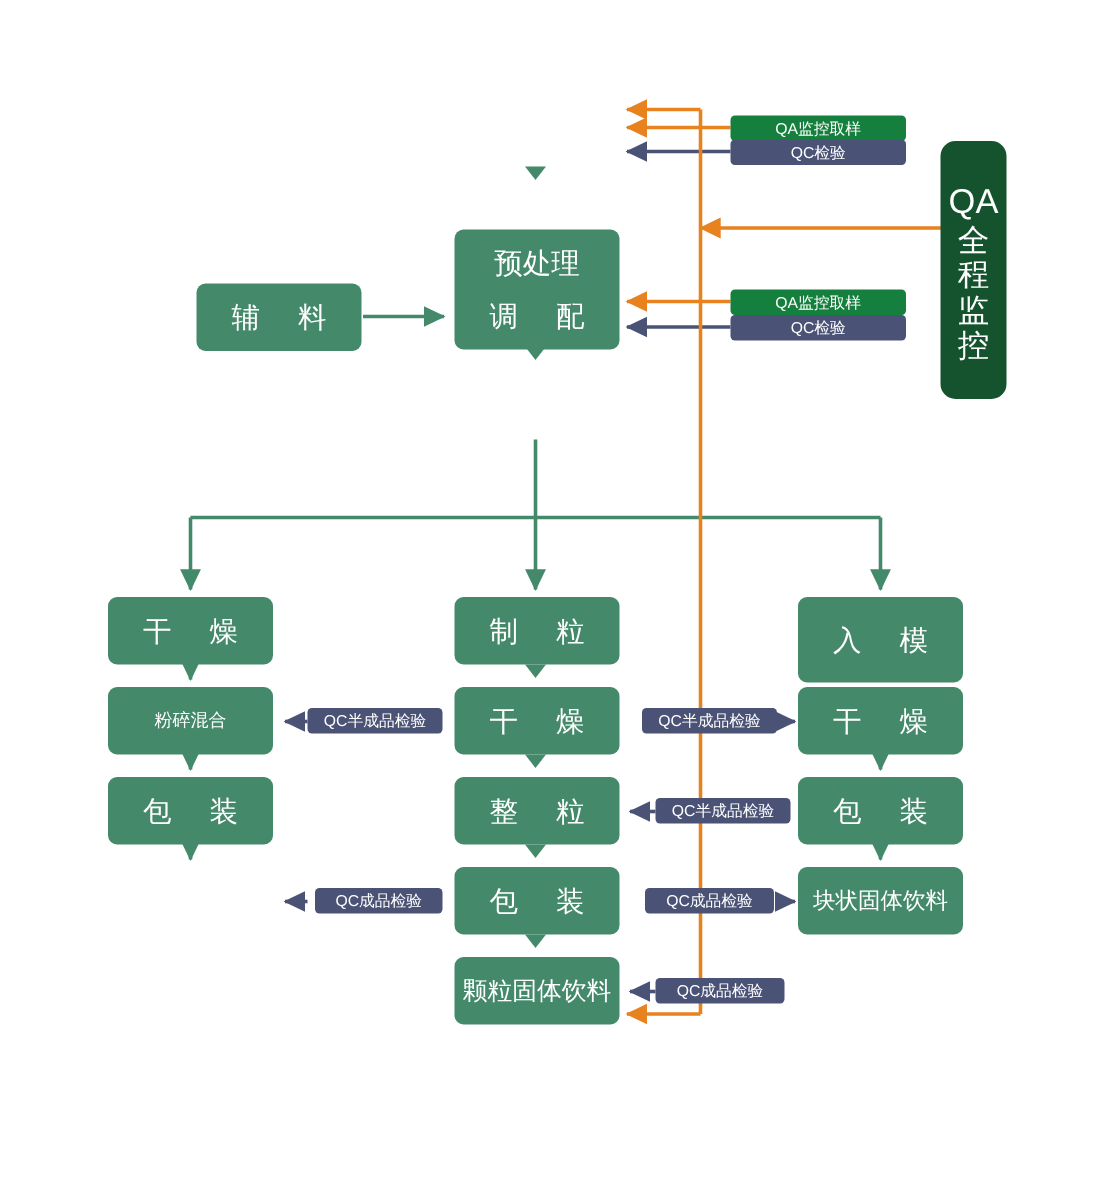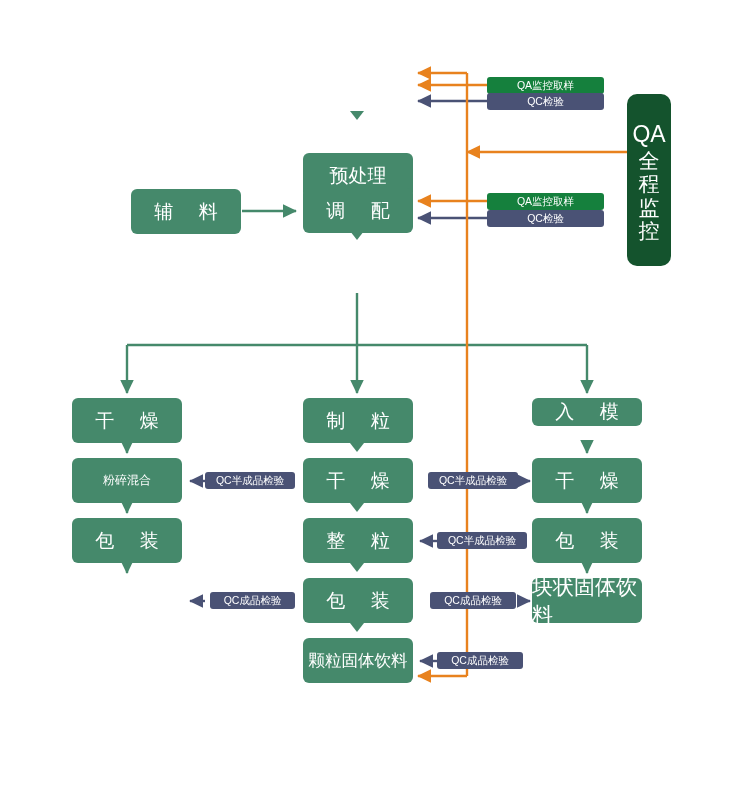--- a/index.html
+++ b/index.html
@@ -120,24 +120,24 @@
   <div class="node sp" style="left:72px;top:398px;width:110px;height:45px;">干 燥</div>
   <div class="node tight" style="left:72px;top:458px;width:110px;height:45px;">粉碎混合</div>
   <div class="node sp" style="left:72px;top:518px;width:110px;height:45px;">包 装</div>
 
   <div class="node sp" style="left:303px;top:398px;width:110px;height:45px;">制 粒</div>
   <div class="node sp" style="left:303px;top:458px;width:110px;height:45px;">干 燥</div>
   <div class="node sp" style="left:303px;top:518px;width:110px;height:45px;">整 粒</div>
   <div class="node sp" style="left:303px;top:578px;width:110px;height:45px;">包 装</div>
   <div class="node tight" style="left:303px;top:638px;width:110px;height:45px;font-size:16.5px;">颗粒固体饮料</div>
 
-  <div class="node sp" style="left:532px;top:398px;width:110px;height:28px;">入 模</div>
+  <div class="node sp" style="left:532px;top:398px;width:110px;height:57px;">入 模</div>
   <div class="node sp" style="left:532px;top:458px;width:110px;height:45px;">干 燥</div>
   <div class="node sp" style="left:532px;top:518px;width:110px;height:45px;">包 装</div>
-  <div class="node tight" style="left:532px;top:578px;width:110px;height:45px;font-size:21px;font-family:Liberation Mono, monospace;">块状固体饮料</div>
+  <div class="node tight" style="left:532px;top:578px;width:110px;height:45px;font-size:15px;font-family:Liberation Mono, monospace;">块状固体饮料</div>
 
   <div class="qa-bar" style="left:627px;top:66px;height:172px;">
     <span class="qa-en">QA</span>
     <span class="qc-ch">全</span>
     <span class="qc-ch">程</span>
     <span class="qc-ch">监</span>
     <span class="qc-ch">控</span>
   </div>
 
   <div class="tag qa" style="left:487px;top:77px;width:117px;">QA监控取样</div>

